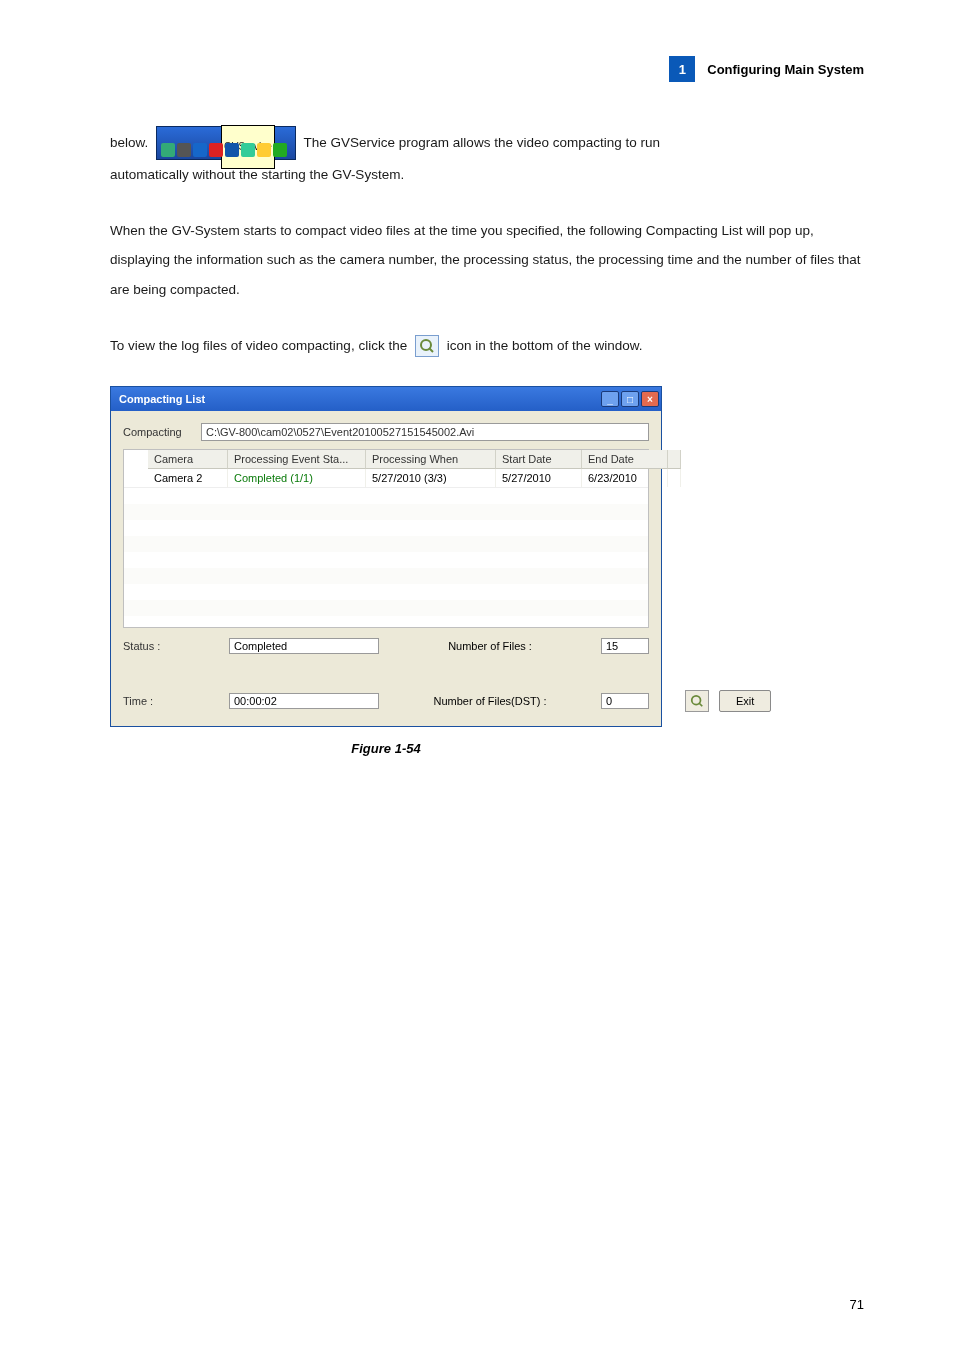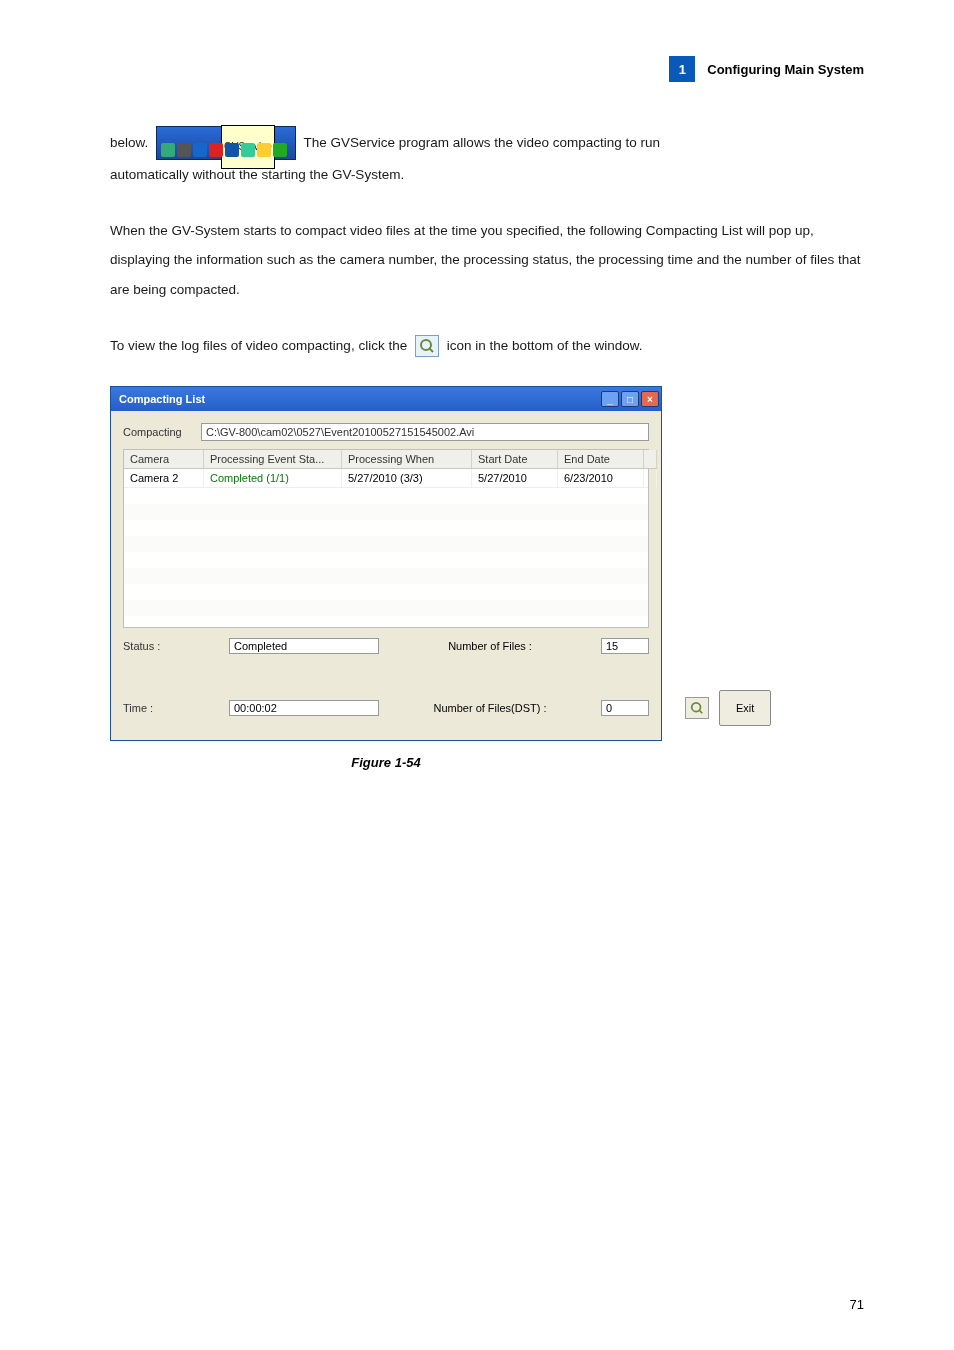--- a/index.html
+++ b/index.html
@@ -29,32 +29,32 @@
   .dialog { width: 552px; margin: 10px 0 0 0; border: 1px solid #1a50a0; font-size: 11px; background:#ece9d8; }
   .titlebar { height: 24px; background: linear-gradient(#3a79e0,#245fc7); color: #fff; display:flex; align-items:center; justify-content:space-between; padding: 0 2px 0 8px; font-weight:bold; }
   .winbtns { display:flex; gap:2px; }
   .winbtn { width:18px; height:16px; background:#6ea1ef; border:1px solid #1a3a7a; border-radius:2px; display:flex; align-items:center; justify-content:center; font-size:10px; color:#fff; }
   .winbtn.close { background:#e36a4f; }
   .dlg-body { padding: 12px 12px 14px 12px; }
   .row { display:flex; align-items:center; gap:10px; margin-bottom:8px; }
   .lbl { width:68px; color:#333; }
   .field { flex:1 1 auto; height:18px; border:1px solid #9a9a9a; background:#fff; padding:0 4px; display:flex; align-items:center; font-size:11px; color:#333; }
   .table { border:1px solid #bfbfbf; background:#fff; margin: 2px 0 10px 0; }
-  .thead, .trow { display:grid; grid-template-columns: 80px 138px 130px 86px 86px 8px; }
+  .thead, .trow { display:grid; grid-template-columns: 80px 138px 130px 86px 86px 8px; padding-left: 24px; }
   .thead div { background:#f0f0ea; border-right:1px solid #d2d2c8; border-bottom:1px solid #c8c8be; padding:3px 6px; font-size:11px; color:#333; }
   .trow div { padding:3px 6px; font-size:11px; border-right:1px solid #f0f0ea; }
   .trow .done { color:#0a7a0a; }
   .stripes { height:140px; background: repeating-linear-gradient(#ffffff 0 16px,#fbfbf9 16px 32px); border-top:1px solid #eee; }
   .bottom { display:grid; grid-template-columns: 70px 150px 150px 48px 1fr; row-gap:10px; column-gap:10px; align-items:center; margin-top:6px;gap:36px; }
   .bottom .lbl2 { color:#333; }
   .bottom .val { height:16px; border:1px solid #9a9a9a; background:#fff; padding:0 4px; display:flex; align-items:center; }
   .bottom .nlabel { text-align:center; }
   .bot-actions { display:flex; align-items:center; justify-content:flex-end; gap:10px; }
   .iconbtn { width:24px; height:22px; border:1px solid #9a9a9a; background:#efece0; display:flex; align-items:center; justify-content:center; }
-  .btn { height:36px; border:1px solid #8a8a8a; background:#efece0; padding:0 16px; display:flex; align-items:center; border-radius:2px; }
+  .btn { height:22px; border:1px solid #8a8a8a; background:#efece0; padding:0 16px; display:flex; align-items:center; border-radius:2px; }
   .figure-caption { text-align:center; font-style:italic; font-weight:bold; font-size:13px; margin:14px 0 0 0; width:552px; }
   .page-number { position:absolute; bottom:38px; right:90px; font-size:13px; }
 </style>
 </head>
 <body>
 
 <div class="page">
   <div class="header">
     <div class="badge">1</div>
     <div class="header-title">Configuring Main System</div>

